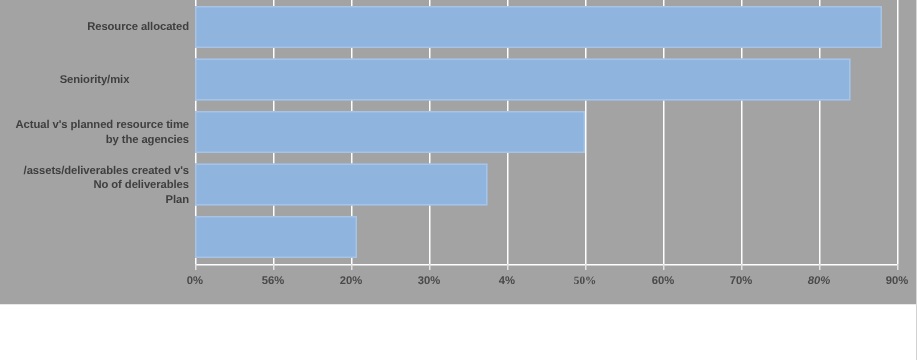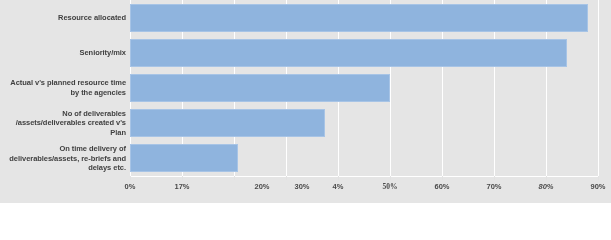--- a/index.html
+++ b/index.html
@@ -7,21 +7,21 @@
     padding: 0;
     background: #ffffff;
   }
   body {
     font-family: "Liberation Sans", sans-serif;
   }
   #chart-root {
     position: relative;
     width: 611px;
     height: 203px;
-    background: #e5e5e5;
+    background: #a3a3a3;
     overflow: hidden;
   }
 
   
   .cat-labels {
     position: absolute;
     left: 0;
     top: 0;
     width: 126px;
     height: 176px;
@@ -104,36 +104,31 @@
 </style>
 </head>
 <body>
 
 <div id="chart-root">
 
   <div class="cat-labels">
       <div class="cat-label" style="top: 0px; height: 35.2px;">
         <span>Resource allocated</span>
       </div>
-      <div class="cat-label" style="top: 35.2px; height: 35.2px;">
+      <div class="cat-label" style="top: 35.2px; height: 35.2px; align-items: center;">
         <span>Seniority/mix</span>
       </div>
       <div class="cat-label" style="top: 70.4px; height: 35.2px;">
         <span>Actual v's planned resource time</span>
         <span>by the agencies</span>
       </div>
       <div class="cat-label" style="top: 105.6px; height: 35.2px;">
+        <span>/assets/deliverables  created v's</span>
         <span>No of deliverables</span>
-        <span>/assets/deliverables  created v's</span>
         <span>Plan</span>
-      </div>
-      <div class="cat-label" style="top: 140.8px; height: 35.2px;">
-        <span>On time delivery of</span>
-        <span>deliverables/assets, re-briefs and</span>
-        <span>delays etc.</span>
       </div>
     </div>
 
   <div class="plot">
       <div class="gridline" style="left: 0px;"></div>
       <div class="gridline" style="left: 52px;"></div>
       <div class="gridline" style="left: 104px;"></div>
       <div class="gridline" style="left: 156px;"></div>
       <div class="gridline" style="left: 208px;"></div>
       <div class="gridline" style="left: 260px;"></div>
@@ -147,25 +142,25 @@
       <div class="bar" title="No of deliverables /assets/deliverables  created v's Plan: 37.5%" style="top: 109.2px; height: 28px; width: 195px; background: rgb(143, 180, 222); border-color: rgb(167, 196, 230);"></div>
       <div class="bar" title="On time delivery of deliverables/assets, re-briefs and delays etc.: 20.8%" style="top: 144.4px; height: 28px; width: 108.16px; background: rgb(143, 180, 222); border-color: rgb(167, 196, 230);"></div>
     </div>
 
   <div class="axis-line"></div>
 
   <div class="ticks">
       <div class="tick-mark" style="left: 0px;"></div>
       <div class="tick-label" style="left: 0px;">0%</div>
       <div class="tick-mark" style="left: 52px;"></div>
-      <div class="tick-label" style="left: 52px;">17%</div>
+      <div class="tick-label" style="left: 52px;">56%</div>
       <div class="tick-mark" style="left: 104px;"></div>
-      <div class="tick-label" style="left: 104px; margin-left: 28px;">20%</div>
+      <div class="tick-label" style="left: 104px;">20%</div>
       <div class="tick-mark" style="left: 156px;"></div>
-      <div class="tick-label" style="left: 172px;">30%</div>
+      <div class="tick-label" style="left: 156px;">30%</div>
       <div class="tick-mark" style="left: 208px;"></div>
       <div class="tick-label" style="left: 208px;">4%</div>
       <div class="tick-mark" style="left: 260px;"></div>
       <div class="tick-label" style="left: 260px; font-family: Liberation Serif, serif;">50%</div>
       <div class="tick-mark" style="left: 312px;"></div>
       <div class="tick-label" style="left: 312px;">60%</div>
       <div class="tick-mark" style="left: 364px;"></div>
       <div class="tick-label" style="left: 364px;">70%</div>
       <div class="tick-mark" style="left: 416px;"></div>
       <div class="tick-label" style="left: 416px; font-style: italic;">80%</div>

